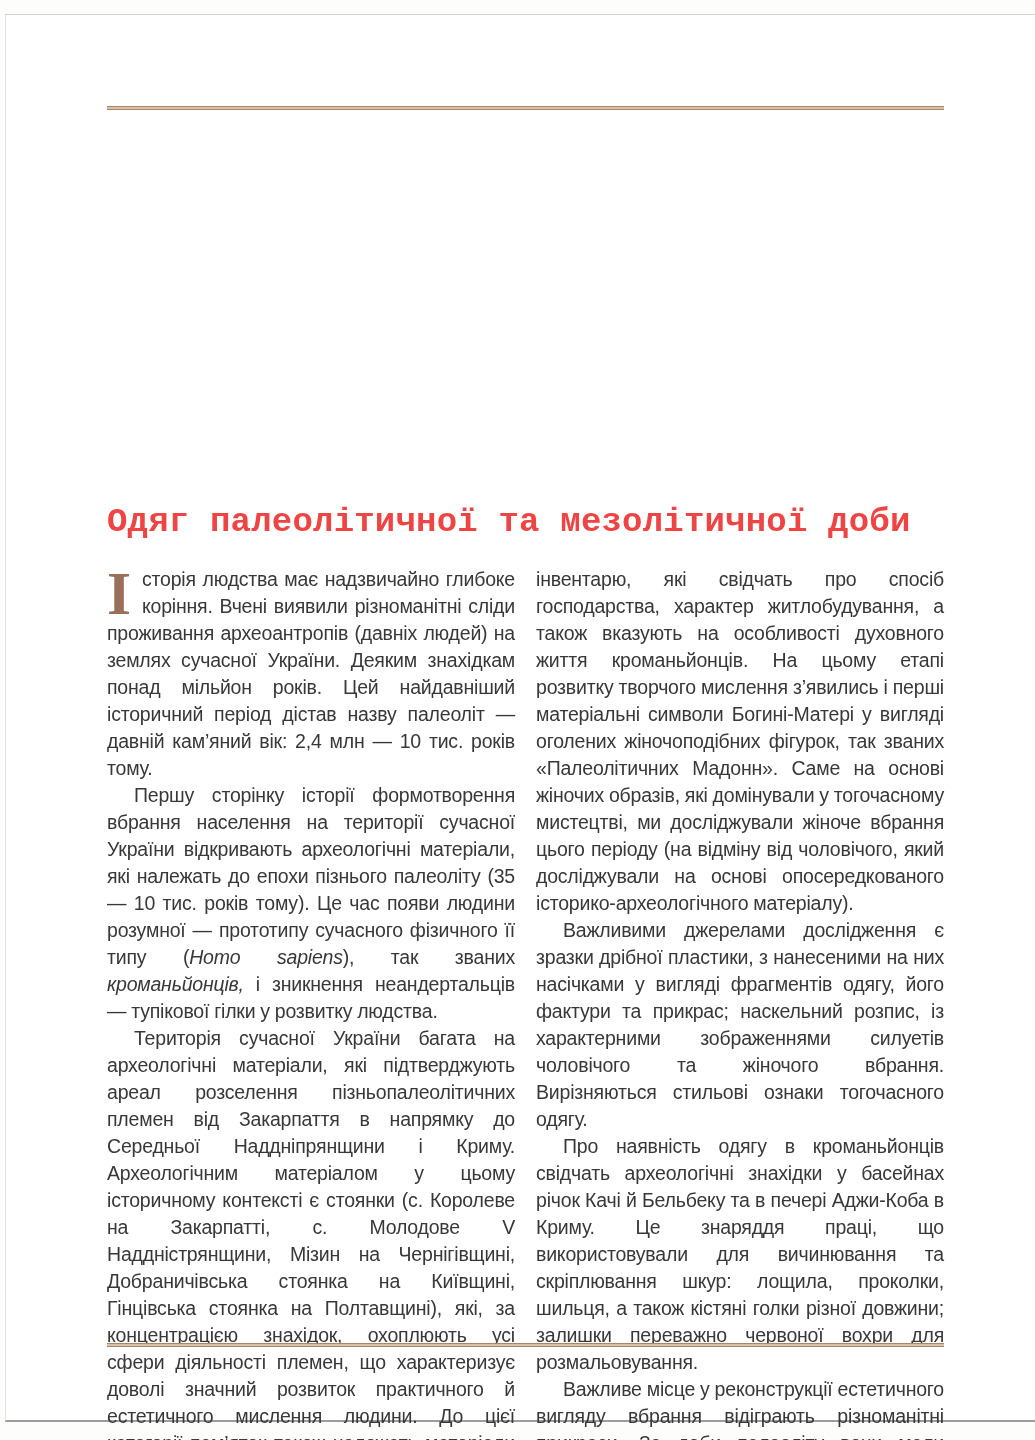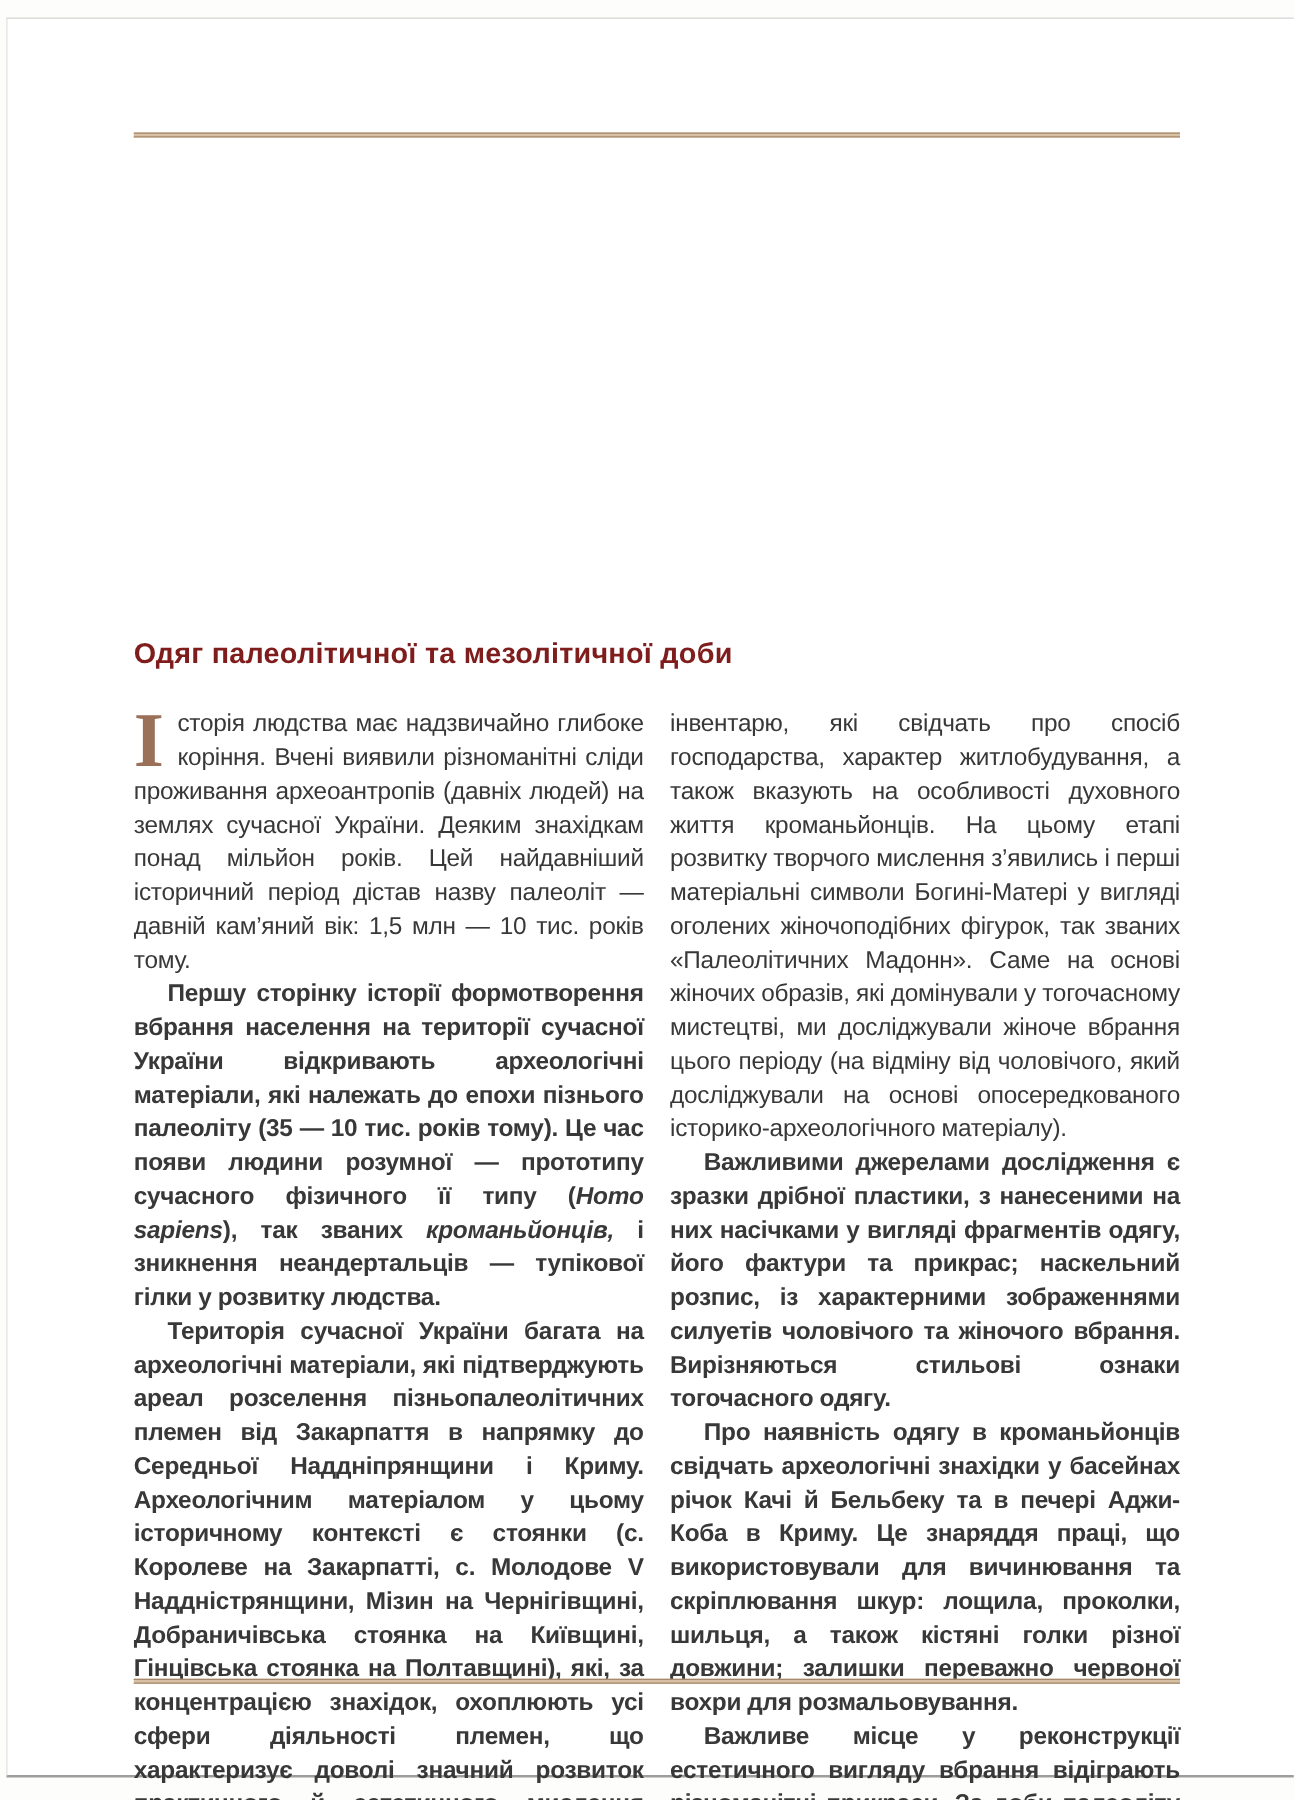--- a/index.html
+++ b/index.html
@@ -34,25 +34,25 @@
     border-bottom: 1px solid #a5896a;
   }
   .rule-top { top: 91px; }
   .rule-bottom { top: 1328px; }
   .heading {
     position: absolute;
     left: 101px;
     top: 486px;
     width: 837px;
     margin: 0;
-    font-family: Liberation Sans, sans-serif;
+    font-family: Liberation Mono, monospace;
     font-weight: bold;
-    font-size: 23px;
+    font-size: 34px;
     line-height: 42px;
-    color: #7f1d1d;
+    color: #ef4444;
     letter-spacing: 0.2px;
   }
   .columns {
     position: absolute;
     left: 101px;
     top: 551px;
     width: 837px;
     display: flex;
     gap: 21px;
   }
@@ -62,21 +62,21 @@
   }
   .para {
     margin: 0;
     text-align: justify;
     font-size: 19.5px;
     line-height: 27px;
     color: #383838;
     letter-spacing: -0.2px;
     word-spacing: -0.3px;
   }
-  .indent { text-indent: 27px; font-weight: bold; }
+  .indent { text-indent: 27px; }
   .dropcap {
     float: left;
     font-family: "Liberation Serif", "DejaVu Serif", serif;
     font-weight: bold;
     font-size: 62px;
     line-height: 47px;
     color: #9a7158;
     margin: 4px 11px 0 0;
   }
   .para i { font-style: italic; }
@@ -86,21 +86,21 @@
 
 <div class="page">
 
   <div class="rule rule-top"></div>
 
   <h1 class="heading">Одяг палеолітичної та мезолітичної доби</h1>
 
   <div class="columns">
 
     <div class="col">
-      <p class="para"><span class="dropcap">І</span><span>сторія людства має надзвичайно глибоке коріння. Вчені виявили різноманітні сліди проживання археоантропів (давніх людей) на землях сучасної України. Деяким знахідкам понад мільйон років. Цей найдавніший історичний період дістав назву палеоліт — давній кам’яний вік: 1,5 млн — 10 тис. років тому.</span></p>
+      <p class="para"><span class="dropcap">І</span><span>сторія людства має надзвичайно глибоке коріння. Вчені виявили різноманітні сліди проживання археоантропів (давніх людей) на землях сучасної України. Деяким знахідкам понад мільйон років. Цей найдавніший історичний період дістав назву палеоліт — давній кам’яний вік: 2,4 млн — 10 тис. років тому.</span></p>
 
       <p class="para indent"><span>Першу сторінку історії формотворення вбрання населення на території сучасної України відкривають археологічні матеріали, які належать до епохи пізнього палеоліту (35 — 10 тис. років тому). Це час появи людини розумної — прототипу сучасного фізичного її типу (</span><i>Homo sapiens</i><span>), так званих </span><i>кроманьйонців,</i><span> і зникнення неандертальців — тупікової гілки у розвитку людства.</span></p>
 
       <p class="para indent">Територія сучасної України багата на археологічні матеріали, які підтверджують ареал розселення пізньопалеолітичних племен від Закарпаття в напрямку до Середньої Наддніпрянщини і Криму. Археологічним матеріалом у цьому історичному контексті є стоянки (с. Королеве на Закарпатті, с. Молодове V Наддністрянщини, Мізин на Чернігівщині, Добраничівська стоянка на Київщині, Гінцівська стоянка на Полтавщині), які, за концентрацією знахідок, охоплюють усі сфери діяльності племен, що характеризує доволі значний розвиток практичного й естетичного мислення людини. До цієї категорії пам’яток також належать матеріали Чокурчинського грота в Криму та Кам’яної Могили поблизу Мелітополя. Артефакти з цих поселень представлені різноманітними знаряддями праці та мисливського</p>
     </div>
 
     <div class="col">
       <p class="para">інвентарю, які свідчать про спосіб господарства, характер житлобудування, а також вказують на особливості духовного життя кроманьйонців. На цьому етапі розвитку творчого мислення з’явились і перші матеріальні символи Богині-Матері у вигляді оголених жіночоподібних фігурок, так званих «Палеолітичних Мадонн». Саме на основі жіночих образів, які домінували у тогочасному мистецтві, ми досліджували жіноче вбрання цього періоду (на відміну від чоловічого, який досліджували на основі опосередкованого історико-археологічного матеріалу).</p>
 
       <p class="para indent">Важливими джерелами дослідження є зразки дрібної пластики, з нанесеними на них насічками у вигляді фрагментів одягу, його фактури та прикрас; наскельний розпис, із характерними зображеннями силуетів чоловічого та жіночого вбрання. Вирізняються стильові ознаки тогочасного одягу.</p>

